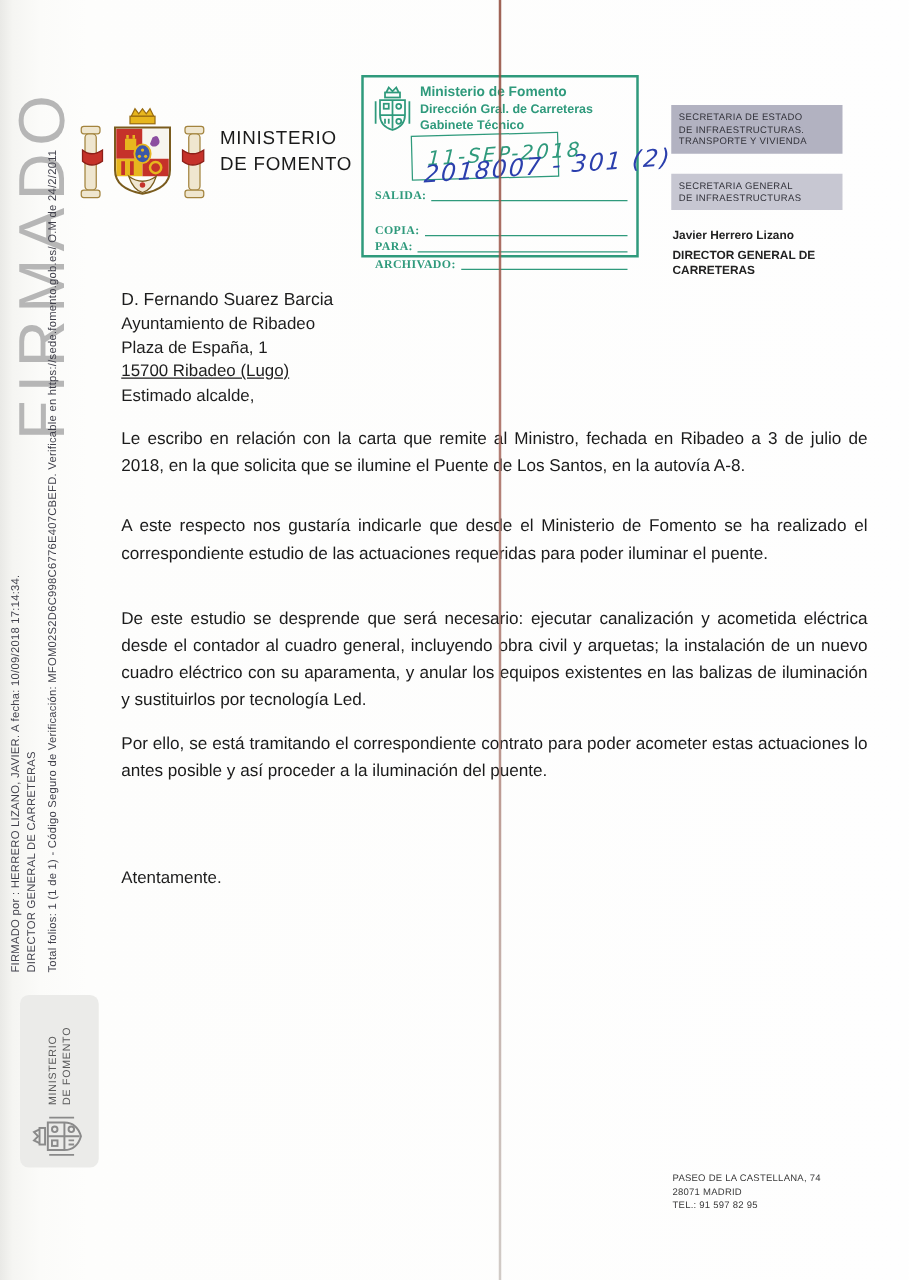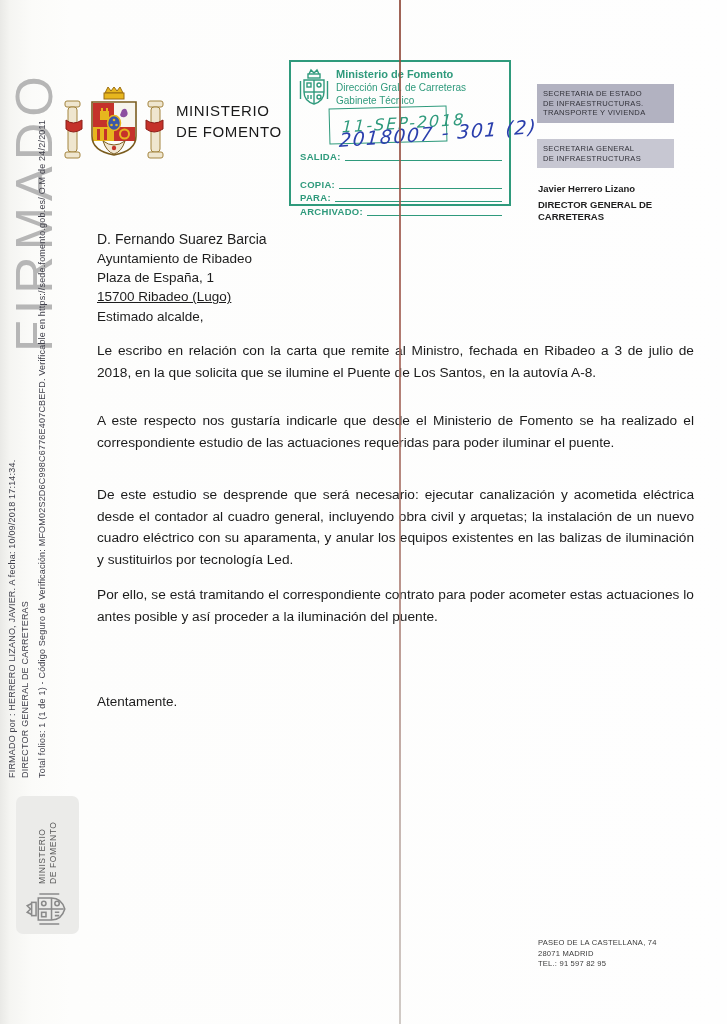--- a/index.html
+++ b/index.html
@@ -19,30 +19,30 @@
     font-size:9px;color:#3f3f4a;white-space:nowrap;letter-spacing:.2px;}
   .v1{left:7px;}.v2{left:20px;}.v3{left:37px;}
   
   .hdr-logo{position:absolute;left:62px;top:84px;}
   .hdr-title{position:absolute;left:176px;top:100px;font-size:15px;letter-spacing:.6px;color:#1a1a1a;line-height:21px;}
   
   .stamp{position:absolute;left:289px;top:60px;width:218px;height:142px;
     border:2.5px solid var(--stamp-green,#2f9a7c);color:var(--stamp-green,#2f9a7c);z-index:5;}
   .stamp-head{position:absolute;left:8px;top:6px;display:flex;gap:7px;align-items:flex-start;}
   .stamp-org1{font-weight:bold;font-size:11px;line-height:13px;}
-  .stamp-org23{font-size:10px;line-height:13px;}
+  .stamp-org23{font-size:10px;line-height:13px;font-weight:bold;}
   .date-box{position:absolute;left:38px;top:45px;width:116px;height:34px;
     border:1.7px solid var(--stamp-green,#2f9a7c);transform:rotate(-1.5deg);}
   .hand-date{position:absolute;left:12px;top:6px;font-family:"DejaVu Sans",sans-serif;font-style:italic;
     font-size:16px;letter-spacing:2px;white-space:nowrap;transform:rotate(-2deg) skewX(-6deg);}
   .hand-ref{position:absolute;left:48px;top:60px;z-index:6;color:var(--ink-blue,#2b3fad);
     font-family:"DejaVu Sans",sans-serif;font-style:italic;font-size:19px;letter-spacing:1.5px;
     white-space:nowrap;transform:rotate(-4deg) skewX(-8deg);}
   .stamp-row{position:absolute;left:9px;right:7px;display:flex;align-items:flex-end;height:12px;}
-  .stamp-row .lbl{font-weight:bold;font-size:9.5px;letter-spacing:.3px;}
+  .stamp-row .lbl{font-weight:bold;font-size:9.5px;letter-spacing:.3px;font-family:Liberation Serif, serif;}
   .stamp-row .rule{flex:1;border-bottom:1.6px solid var(--stamp-green,#2f9a7c);margin-left:4px;transform:translateY(-1px);}
   .r1{top:88px;}.r2{top:103px;margin-top:40px;}.r3{top:116px;}.r4{top:129px;}
   
   .gray-box{position:absolute;left:537px;width:125px;padding:5px 6px;color:#32323a;
     font-size:7.6px;line-height:9.6px;letter-spacing:.3px;}
   .gb1{top:84px;background:var(--secretaria-box1-bg,#b2b2c1);}
   .gb2{top:139px;background:var(--secretaria-box2-bg,#c7c7d2);}
   .signer-name{position:absolute;left:538px;top:183px;font-weight:bold;font-size:9.5px;color:#222;}
   .signer-title{position:absolute;left:538px;top:199px;width:125px;font-weight:bold;font-size:9.5px;line-height:12px;color:#222;}
   

